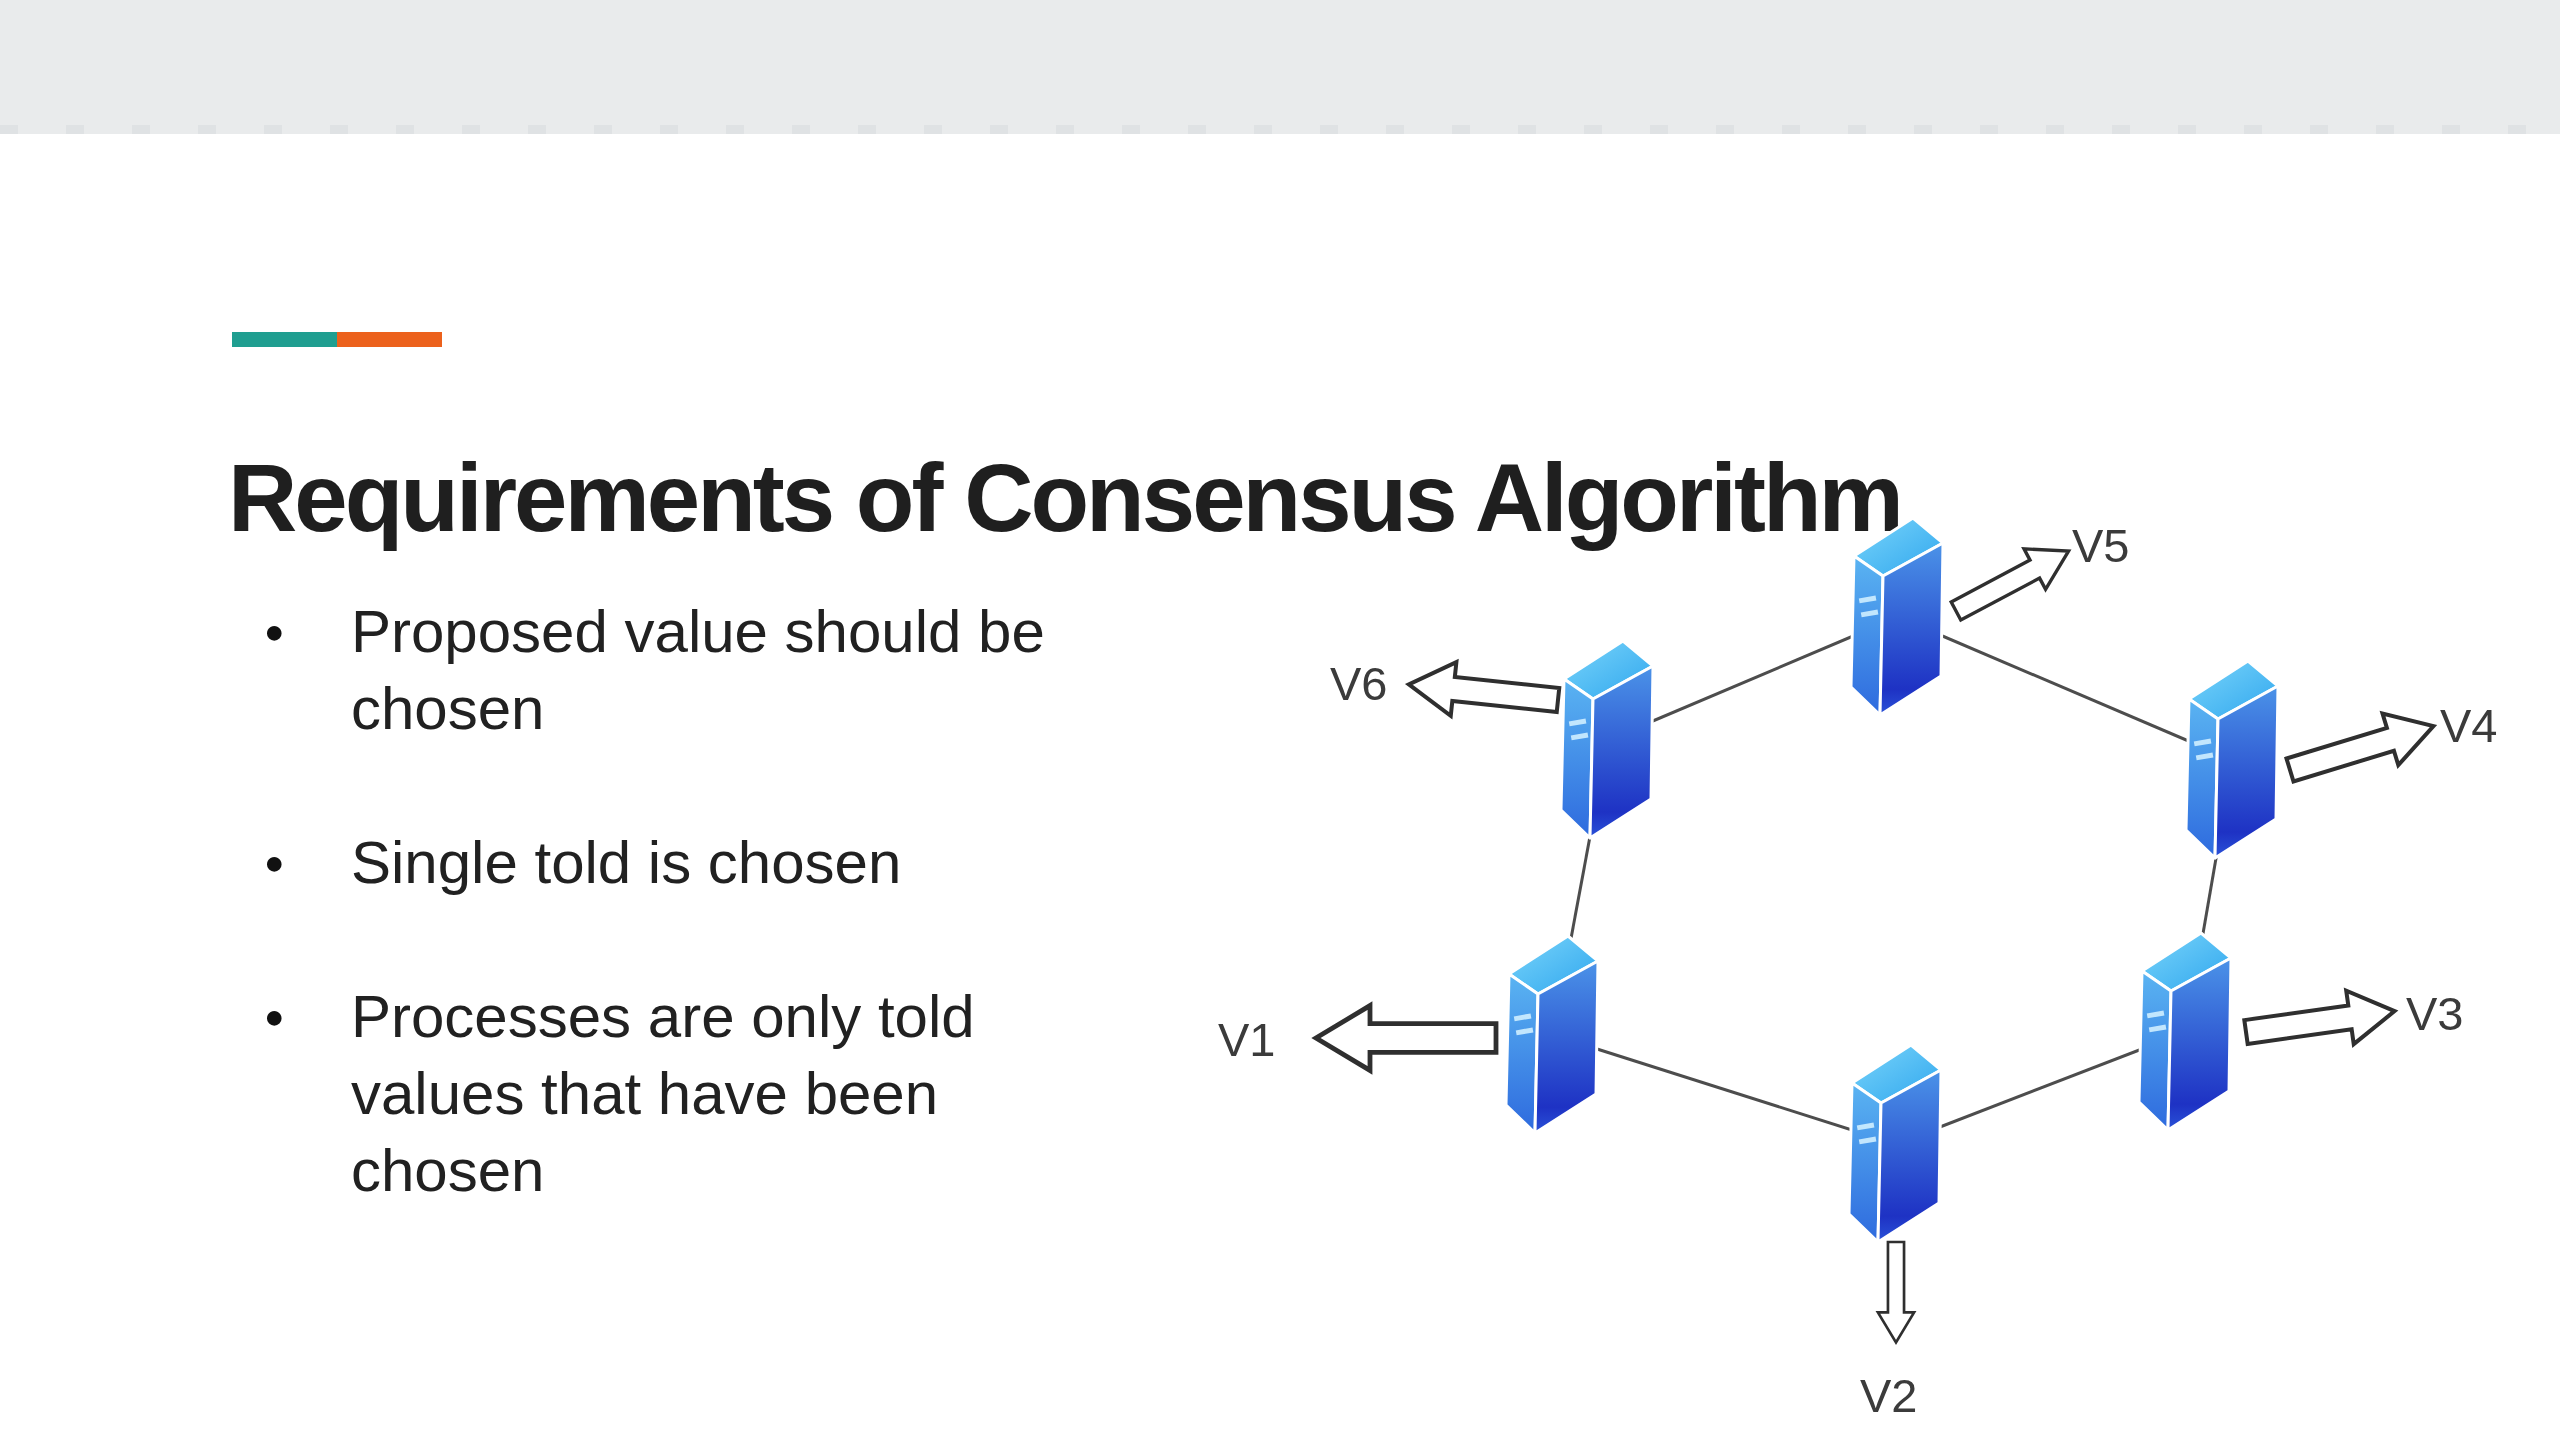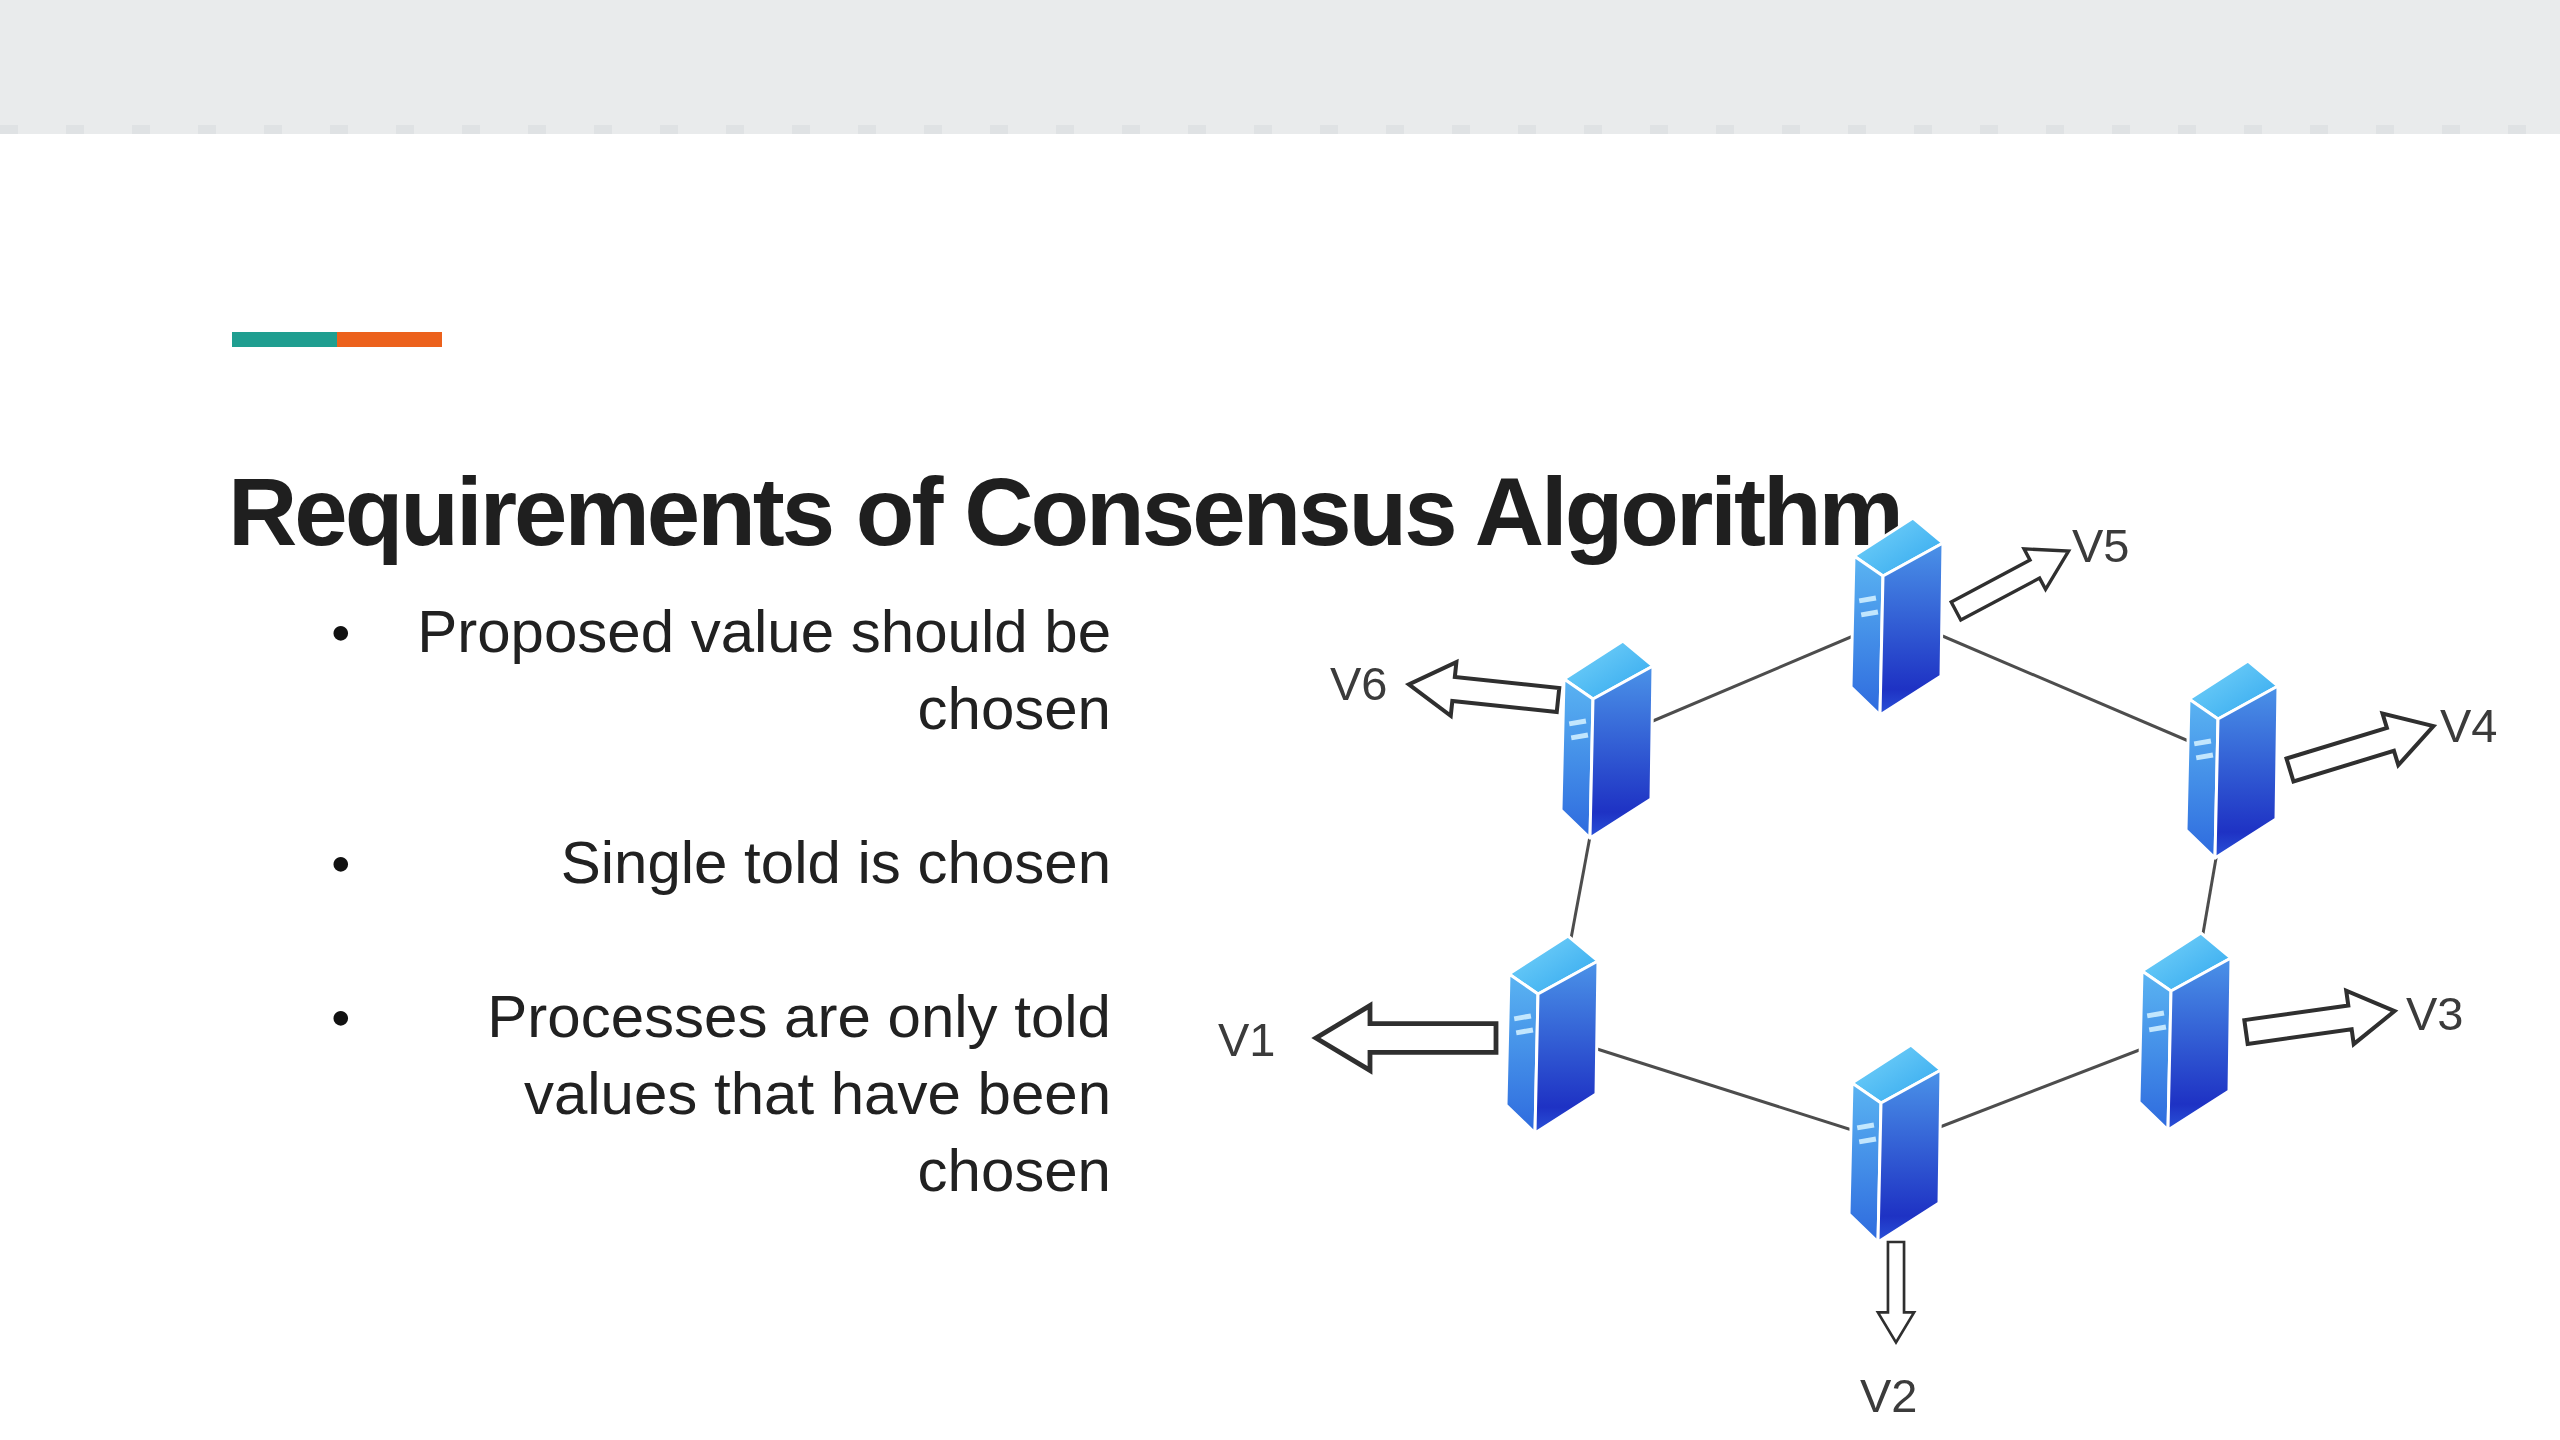--- a/index.html
+++ b/index.html
@@ -15,26 +15,26 @@
   .header-band::after{
     content:"";position:absolute;left:0;bottom:0;width:100%;height:9px;
     background:repeating-linear-gradient(90deg,#dfe2e4 0 18px,transparent 18px 66px);
   }
   
   .accent-bar{position:absolute;left:232px;top:332px;width:210px;height:15px;display:flex;}
   .accent-teal{width:105px;height:15px;background:#1f9e90;}
   .accent-orange{width:105px;height:15px;background:#ec611c;}
   
   .title{
-    position:absolute;left:228px;top:400px;width:1900px;
+    position:absolute;left:228px;top:386px;width:1900px;
     font-size:96px;font-weight:700;letter-spacing:-3px;color:#1f1f1f;
     line-height:1.0;white-space:nowrap;
   }
   
-  .bullets{position:absolute;left:252px;top:593px;width:860px;text-align:right;}
+  .bullets{position:absolute;left:252px;top:593px;width:860px;}
   .bullet-item{display:flex;align-items:flex-start;margin-bottom:77px;}
   .bullet-dot{
     flex:0 0 99px;width:99px;padding-left:12px;box-sizing:border-box;
     font-size:34px;line-height:77px;color:#111111;
   }
   .bullet-dot::before{content:"\25CF";}
   .bullet-text{
     width:760px;font-size:60px;line-height:77px;color:#212121;
   }
   

